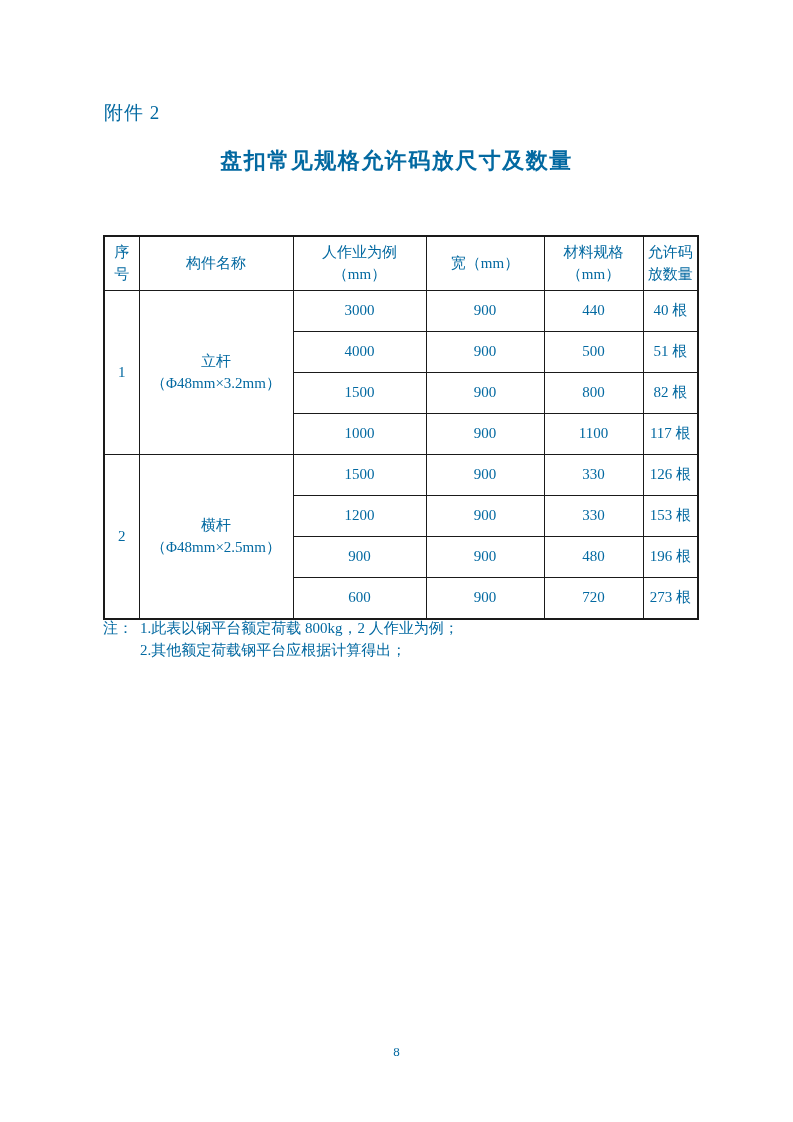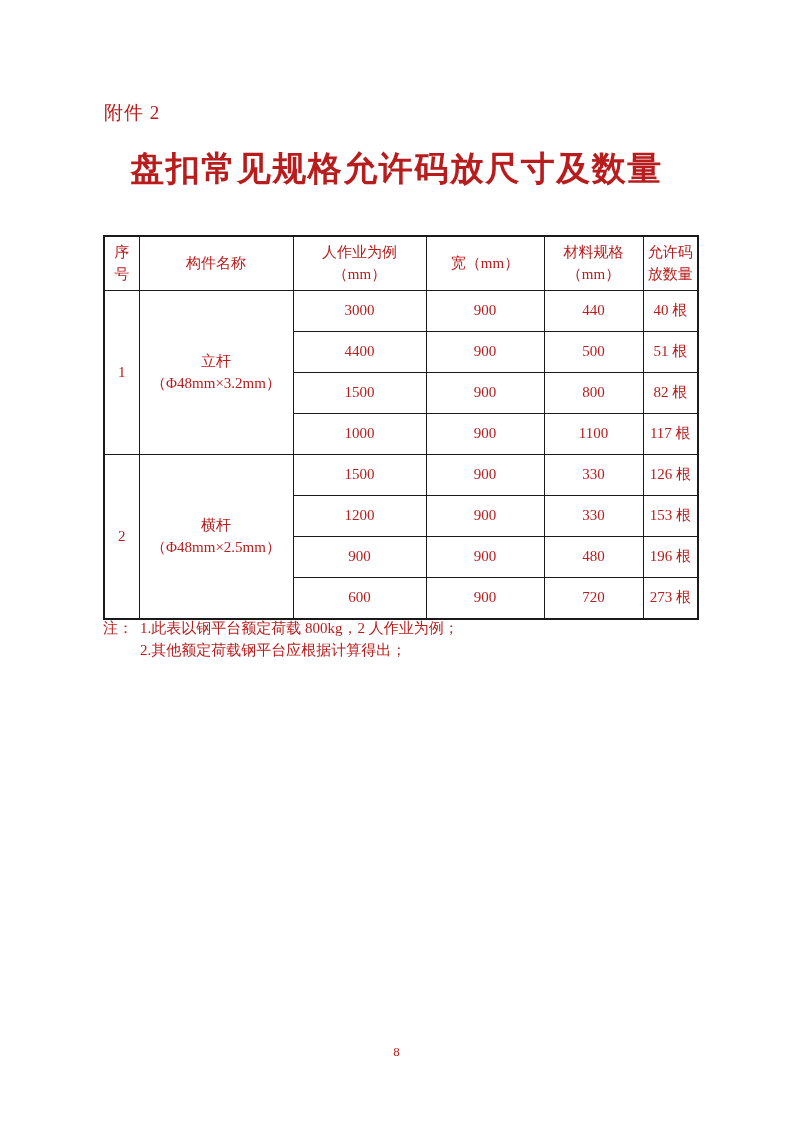--- a/index.html
+++ b/index.html
@@ -6,39 +6,39 @@
     margin: 0;
     padding: 0;
     background: #ffffff;
   }
   .page {
     position: relative;
     width: 793px;
     height: 1122px;
     background: #ffffff;
     font-family: "Liberation Serif", "DejaVu Serif", serif;
-    color: #b91c1c;
+    color: #0369a1;
     overflow: hidden;
   }
   .attachment-label {
     position: absolute;
     left: 104px;
     top: 100px;
     font-size: 19px;
     letter-spacing: 1px;
   }
   .doc-title {
     position: absolute;
     left: 0;
     top: 146px;
     width: 100%;
     text-align: center;
     font-family: "Liberation Sans", "DejaVu Sans", sans-serif;
     font-weight: bold;
-    font-size: 34px;
+    font-size: 22px;
     letter-spacing: 1.5px;
   }
   table.spec-table {
     position: absolute;
     left: 103px;
     top: 235px;
     width: 594px;
     border-collapse: collapse;
     table-layout: fixed;
     font-size: 15px;
@@ -116,21 +116,21 @@
     <tbody>
       <tr>
         <td rowspan="4">1</td>
         <td rowspan="4">立杆（Φ48mm×3.2mm）</td>
         <td>3000</td>
         <td>900</td>
         <td>440</td>
         <td>40 根</td>
       </tr>
       <tr>
-        <td>4400</td>
+        <td>4000</td>
         <td>900</td>
         <td>500</td>
         <td>51 根</td>
       </tr>
       <tr>
         <td>1500</td>
         <td>900</td>
         <td>800</td>
         <td>82 根</td>
       </tr>

